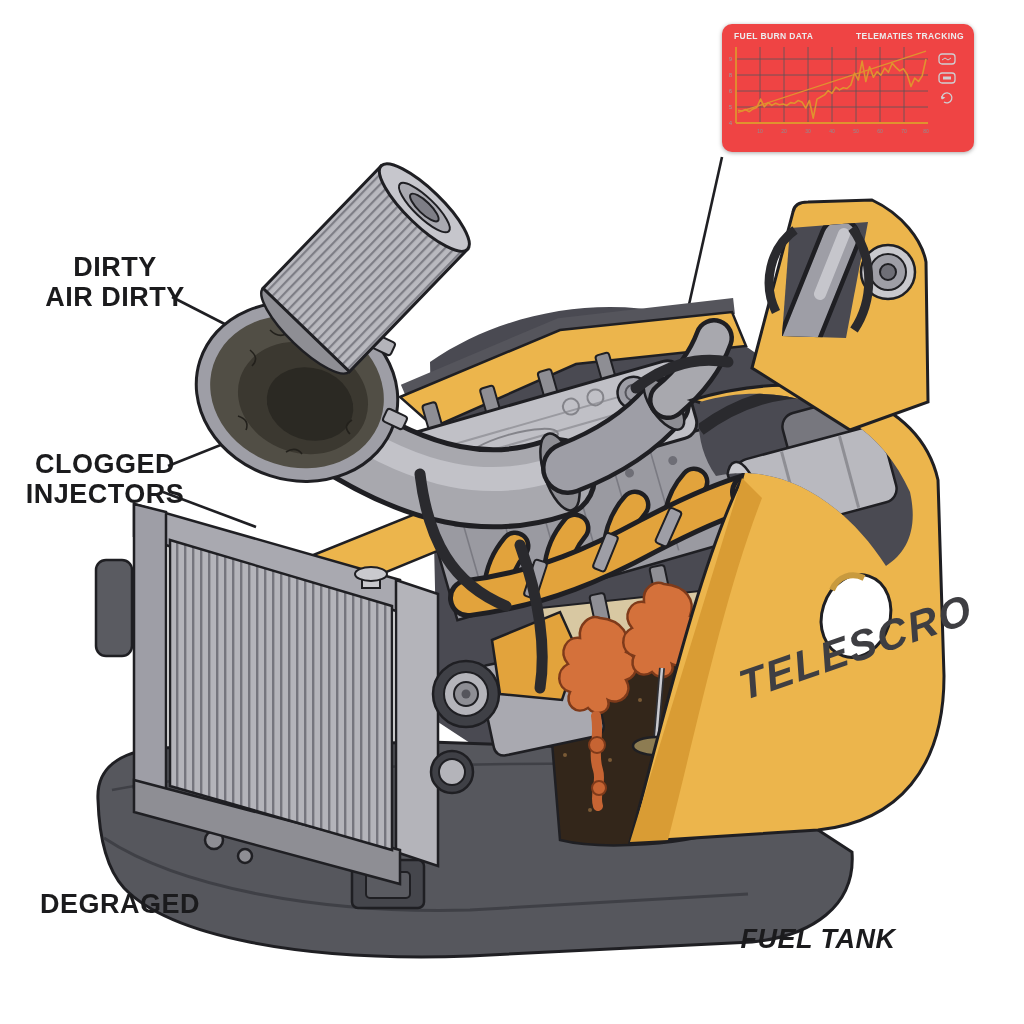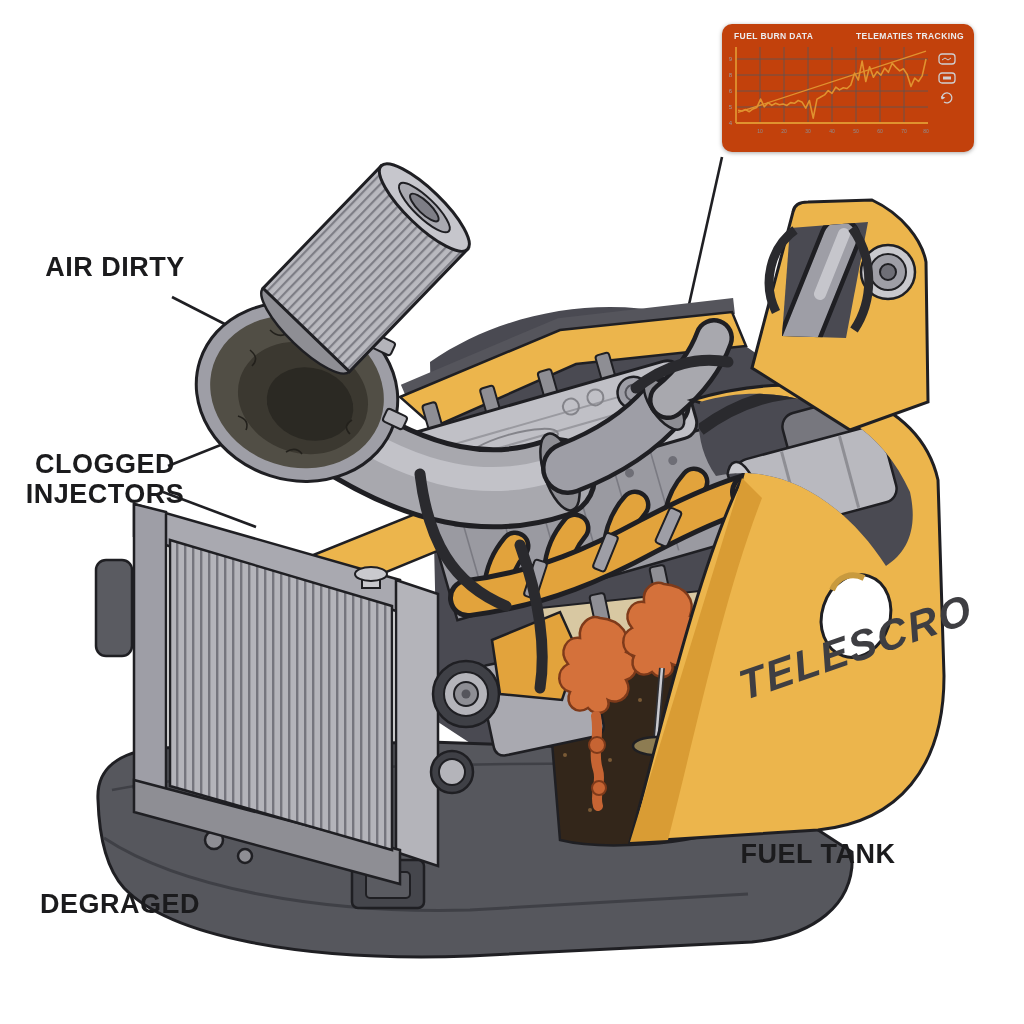--- a/index.html
+++ b/index.html
@@ -7,21 +7,21 @@
          font-family:"Liberation Sans",sans-serif;}
   #scene{position:absolute;left:0;top:0;width:1024px;height:1024px;}
   .lbl{position:absolute;font:700 27px/1.1 "Liberation Sans",sans-serif;color:#1b1b1d;
        text-align:center;letter-spacing:.5px;white-space:nowrap;}
   .lbl span{display:block;}
   
   #brand{position:absolute;left:742px;top:666px;width:230px;height:56px;
          font:700 italic 42px/1 "Liberation Sans",sans-serif;color:#3e3e42;
          letter-spacing:2px;transform:rotate(-19deg) skewX(-4deg);transform-origin:0 50%;}
   
-  #panel{position:absolute;left:722px;top:24px;width:252px;height:128px;background:#c2410c;
+  #panel{position:absolute;left:722px;top:24px;width:252px;height:128px;background:#ef4444;
          border-radius:10px;box-shadow:0 1px 4px rgba(0,0,0,.35);color:#ececee;}
   #panel .hdr{display:flex;justify-content:space-between;align-items:center;
               padding:8px 10px 2px 12px;font:700 8.5px/1 "Liberation Sans",sans-serif;
               letter-spacing:.4px;}
   #panel .bdy{display:flex;}
   #panel .icons{display:flex;flex-direction:column;gap:7px;padding:10px 6px 0 0;}
   #panel .icons svg{display:block;}
 </style>
 </head>
 <body>
@@ -255,30 +255,31 @@
   </g>
 
   <g fill="none" stroke="#2a2a2e" stroke-width="11" stroke-linecap="round">
     <path d="M636 388 C 664 366 696 356 728 362"></path>
     <path d="M420 474 C 428 540 452 584 506 606"></path>
     <path d="M520 545 C 540 600 546 650 540 688"></path>
   </g>
 </svg>
 
 <div class="lbl" style="left:15px;top:253px;width:200px;">
+  <span>DIRTY</span>
   <span>AIR DIRTY</span>
 </div>
 <div class="lbl" style="left:0px;top:438px;width:210px;margin-top:12px;">
   <span>CLOGGED</span>
   <span>INJECTORS</span>
 </div>
 <div class="lbl" style="left:10px;top:866px;width:220px;margin-top:24px;">
   <span>DEGRAGED</span>
 </div>
-<div class="lbl" style="left:698px;top:840px;width:240px;">
+<div class="lbl" style="left:698px;top:925px;width:240px;font-style:italic;">
   <span>FUEL TANK</span>
 </div>
 
 <div id="brand">TELESCRO</div>
 
 <div id="panel">
   <div class="hdr">
     <span>FUEL BURN DATA</span>
     <span>TELEMATIES TRACKING</span>
   </div>

